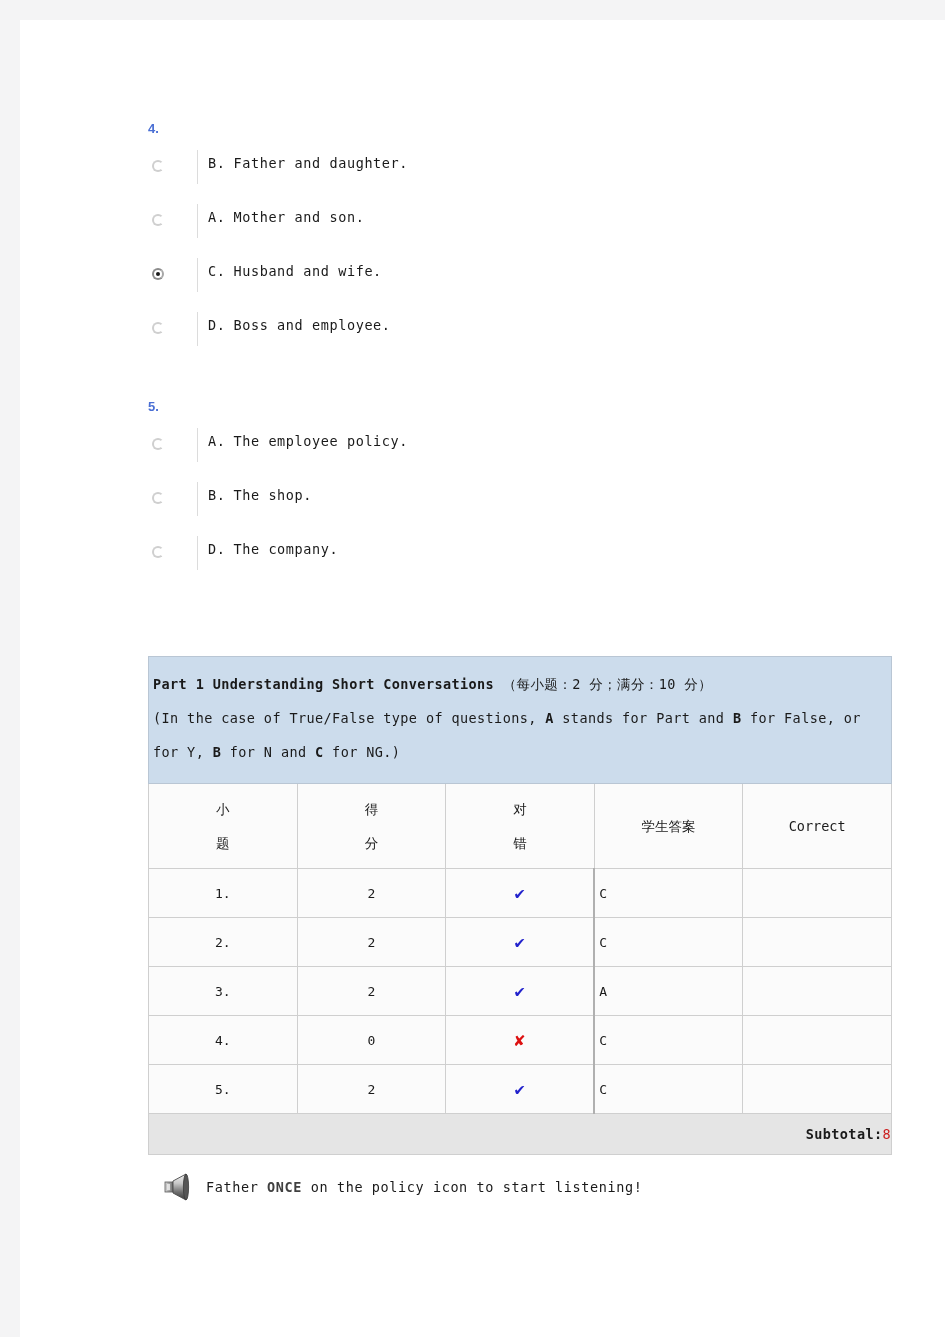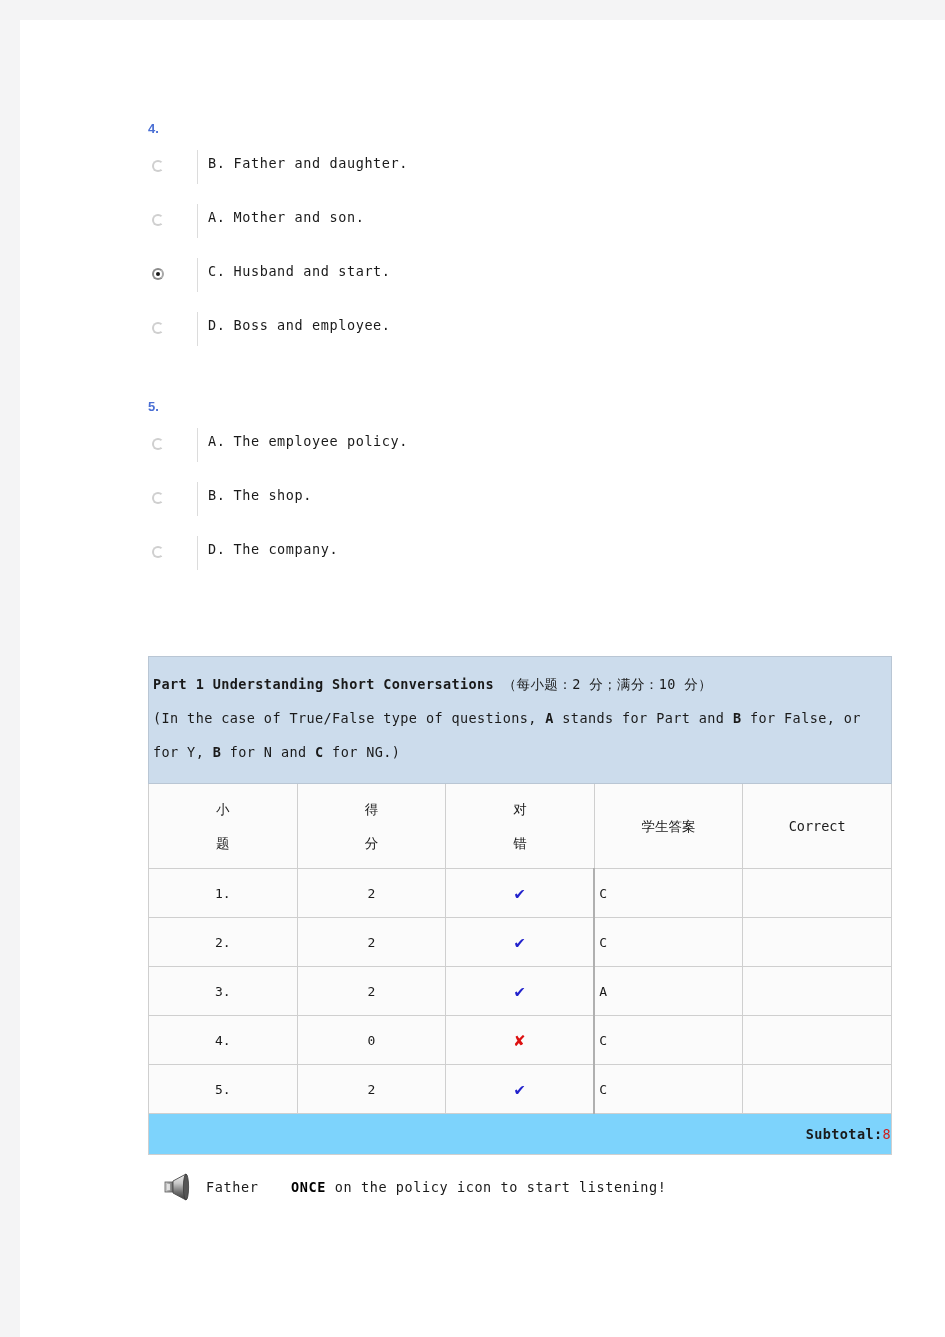--- a/index.html
+++ b/index.html
@@ -135,21 +135,21 @@
   .mark-ok { color: #2222cc; }
   .mark-no { color: #dd1111; }
   .cell.answer {
     text-align: left;
     padding-left: 4px;
     width: 289px;
     border-left: 2px solid #b0b0b0 !important;
   }
   .cell.correct { width: 285px; }
   .subtotal-cell {
-    background: #7dd3fc;
+    background: #e5e5e5;
     border: 1px solid #cfcfcf !important;
     text-align: right;
     padding: 12px 0 12px 0;
     font-size: 13.5px;
     letter-spacing: 0.4px;
     overflow: hidden;
     white-space: nowrap;
   }
   .subtotal-cell b { font-weight: bold; }
   .subtotal-cell .score-val { color: #cc2020; }
@@ -172,23 +172,22 @@
     position: absolute;
     left: 58px;
     top: 8px;
     font-size: 13.5px;
     letter-spacing: 0.6px;
     color: #1a1a1a;
     white-space: nowrap;
     line-height: 22px;
   }
   .note-text .once {
-    color: #000000;
+    color: #404040;
     font-weight: bold;
-    margin-left: 24px;
   }
 </style>
 </head>
 <body>
 
 <div class="page">
 
   <div class="question" style="top:96px;">
     <div class="q-number">4.</div>
 
@@ -205,21 +204,21 @@
       <span class="divider"></span>
       <span class="option-label">
         <span class="letter">A.</span><span>Mother and son.</span>
       </span>
     </div>
 
     <div class="option-row">
       <span class="radio checked"></span>
       <span class="divider"></span>
       <span class="option-label">
-        <span class="letter">C.</span><span>Husband and start.</span>
+        <span class="letter">C.</span><span>Husband and wife.</span>
       </span>
     </div>
 
     <div class="option-row">
       <span class="radio"></span>
       <span class="divider"></span>
       <span class="option-label">
         <span class="letter">D.</span><span>Boss and employee.</span>
       </span>
     </div>

